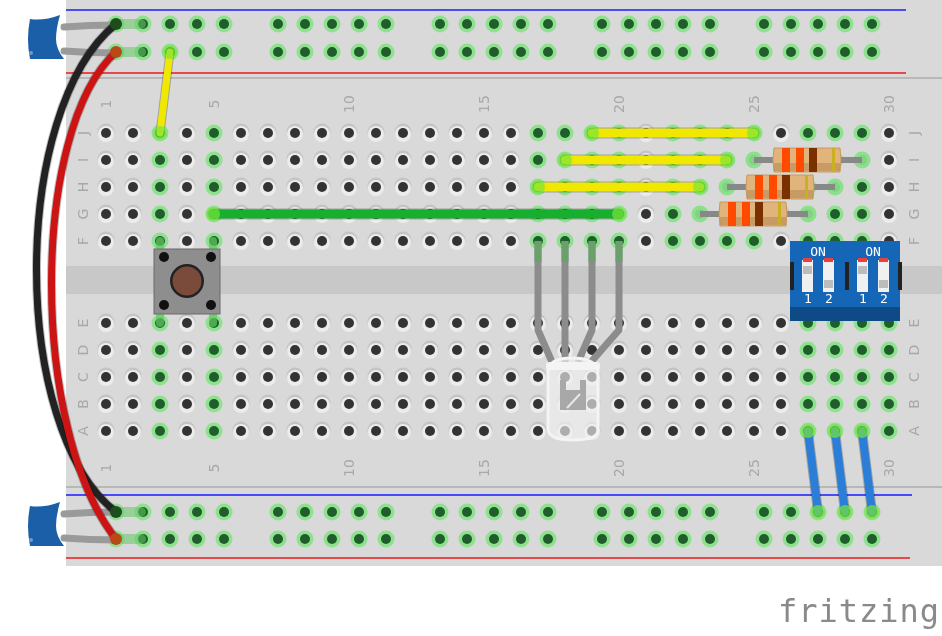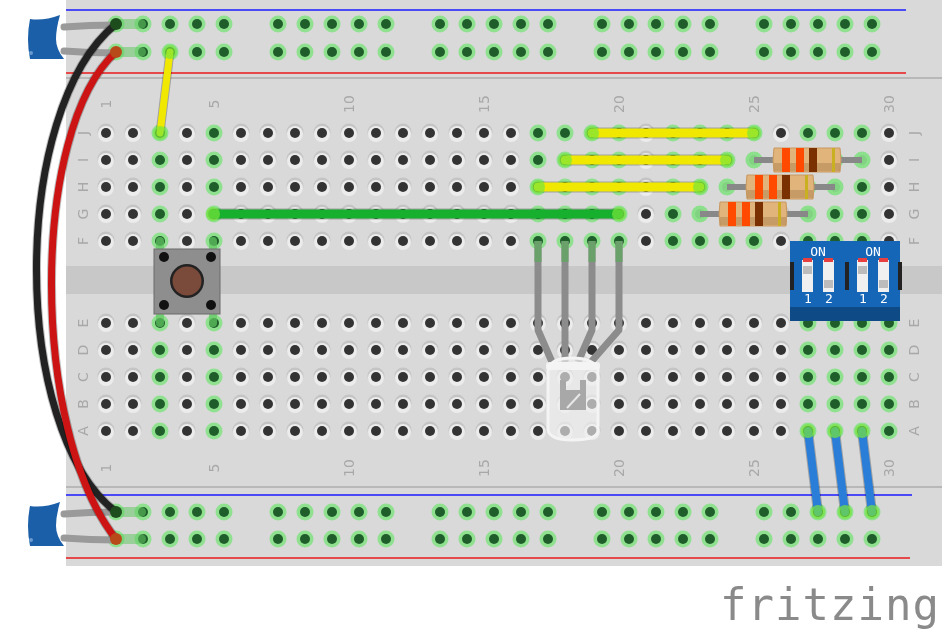--- a/index.html
+++ b/index.html
@@ -1,18 +1,18 @@
 <!DOCTYPE html>
 <html><head>
 <meta charset="utf-8">
 <style>
   html,body{margin:0;padding:0;background:#ffffff;}
   body{width:942px;height:636px;overflow:hidden;position:relative;font-family:"DejaVu Sans",sans-serif;}
   #stage{position:absolute;left:0;top:0;width:942px;height:636px;}
-  .logo{position:absolute;right:2px;bottom:6px;font-family:"DejaVu Sans Mono",monospace;font-size:44px;color:#8a8a8a;letter-spacing:1px;}
+  .logo{position:absolute;right:2px;bottom:6px;font-family:"DejaVu Sans Mono",monospace;font-size:32px;color:#8a8a8a;letter-spacing:1px;}
 </style>
 </head>
 <body>
 
 <div id="stage">
   <svg id="bb" width="942" height="636" viewBox="0 0 942 636" xmlns="http://www.w3.org/2000/svg">
       <rect x="66" y="0" width="876" height="566" fill="#d9d9d9"></rect>
       <line x1="66" y1="78" x2="942" y2="78" stroke="#b8b8b8" stroke-width="2"></line>
       <line x1="66" y1="487" x2="942" y2="487" stroke="#b8b8b8" stroke-width="2"></line>
       <rect x="66" y="266" width="876" height="28" fill="#c8c8c8"></rect>

